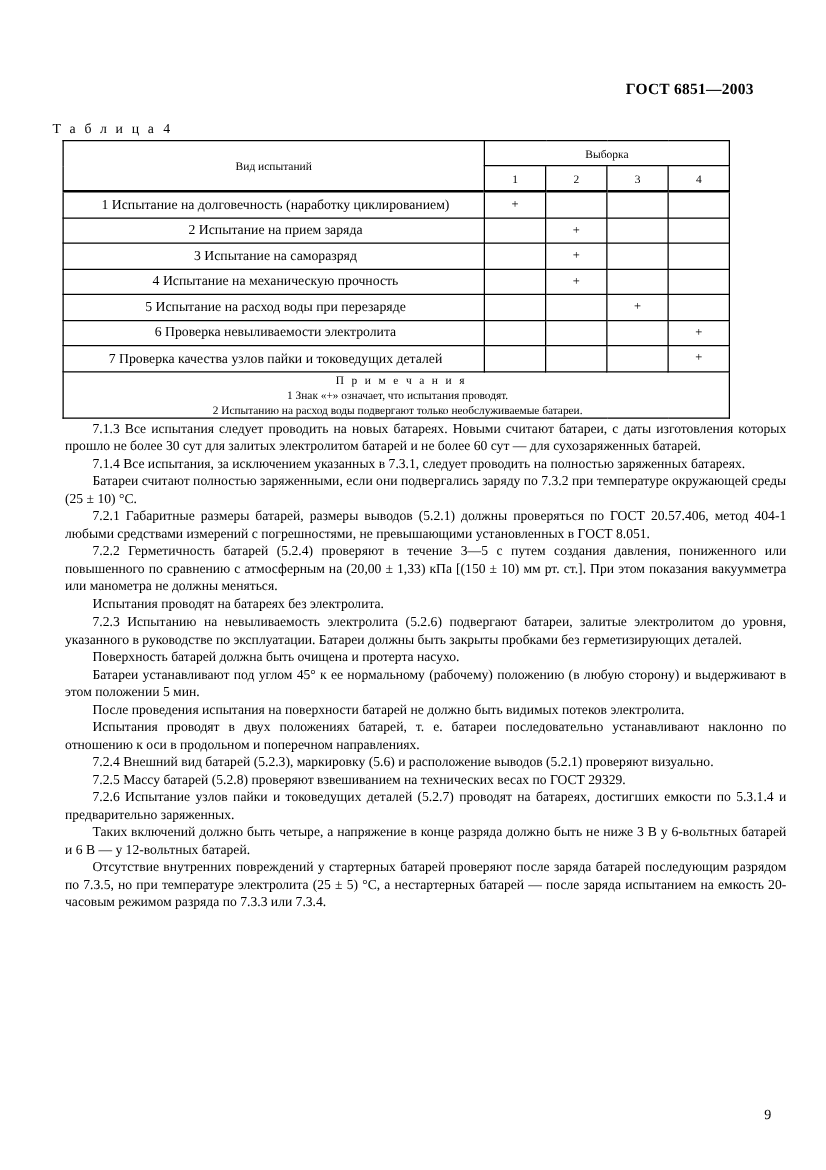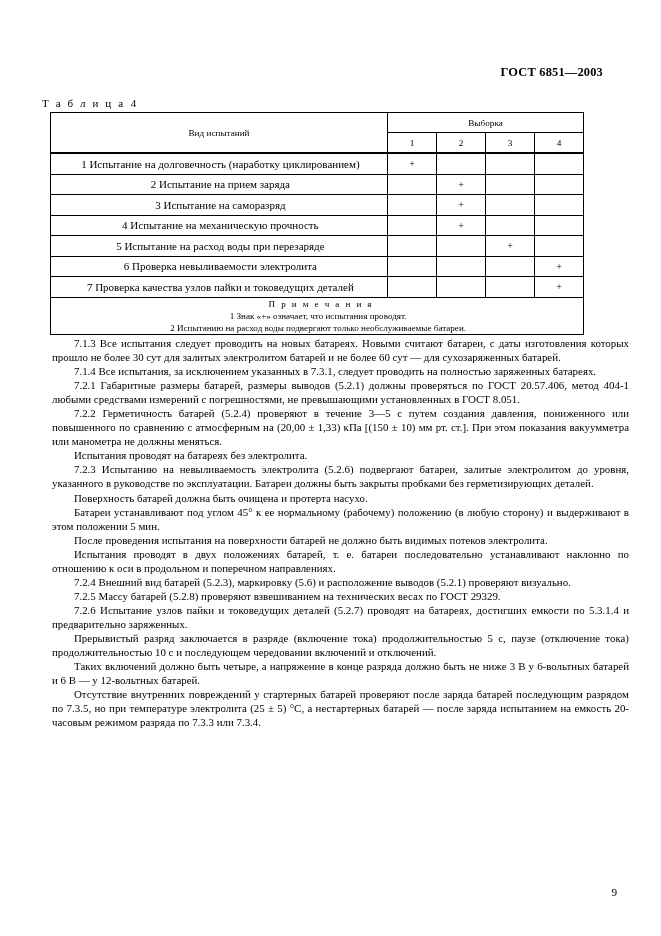--- a/index.html
+++ b/index.html
@@ -255,37 +255,37 @@
             </td>
           </tr>
         </tbody>
     </table>
   </div>
 
   <div class="body-text">
 
     <p>7.1.3 Все испытания следует проводить на новых батареях. Новыми считают батареи, с даты изготовления которых прошло не более 30 сут для залитых электролитом батарей и не более 60 сут — для сухозаряженных батарей.</p>
     <p>7.1.4 Все испытания, за исключением указанных в 7.3.1, следует проводить на полностью заряженных батареях.</p>
+    <p>Батареи считают полностью заряженными, если они подвергались заряду по 7.3.2 при температуре окружающей среды (25 ± 10) °С.</p>
 
 
     <p>7.2.1 Габаритные размеры батарей, размеры выводов (5.2.1) должны проверяться по ГОСТ 20.57.406, метод 404-1 любыми средствами измерений с погрешностями, не превышающими установленных в ГОСТ 8.051.</p>
 
     <p>7.2.2 Герметичность батарей (5.2.4) проверяют в течение 3—5 с путем создания давления, пониженного или повышенного по сравнению с атмосферным на (20,00 ± 1,33) кПа [(150 ± 10) мм рт. ст.]. При этом показания вакуумметра или манометра не должны меняться.</p>
 
     <p>Испытания проводят на батареях без электролита.</p>
     <p>7.2.3 Испытанию на невыливаемость электролита (5.2.6) подвергают батареи, залитые электролитом до уровня, указанного в руководстве по эксплуатации. Батареи должны быть закрыты пробками без герметизирующих деталей.</p>
     <p>Поверхность батарей должна быть очищена и протерта насухо.</p>
     <p>Батареи устанавливают под углом 45° к ее нормальному (рабочему) положению (в любую сторону) и выдерживают в этом положении 5 мин.</p>
     <p>После проведения испытания на поверхности батарей не должно быть видимых потеков электролита.</p>
     <p>Испытания проводят в двух положениях батарей, т. е. батареи последовательно устанавливают наклонно по отношению к оси в продольном и поперечном направлениях.</p>
     <p>7.2.4 Внешний вид батарей (5.2.3), маркировку (5.6) и расположение выводов (5.2.1) проверяют визуально.</p>
     <p>7.2.5 Массу батарей (5.2.8) проверяют взвешиванием на технических весах по ГОСТ 29329.</p>
     <p>7.2.6 Испытание узлов пайки и токоведущих деталей (5.2.7) проводят на батареях, достигших емкости по 5.3.1.4 и предварительно заряженных.</p>
 
 
-    <p>Прерывистый разряд заключается в разряде (включение тока) продолжительностью 5 с, паузе (отключение тока) продолжительностью 10 с и последующем чередовании включений и отключений.</p>
     <p>Таких включений должно быть четыре, а напряжение в конце разряда должно быть не ниже 3 В у 6-вольтных батарей и 6 В — у 12-вольтных батарей.</p>
     <p>Отсутствие внутренних повреждений у стартерных батарей проверяют после заряда батарей последующим разрядом по 7.3.5, но при температуре электролита (25 ± 5) °С, а нестартерных батарей — после заряда испытанием на емкость 20-часовым режимом разряда по 7.3.3 или 7.3.4.</p>
   </div>
 
   <div class="folio">9</div>
 
 </div>
 
 </body></html>

